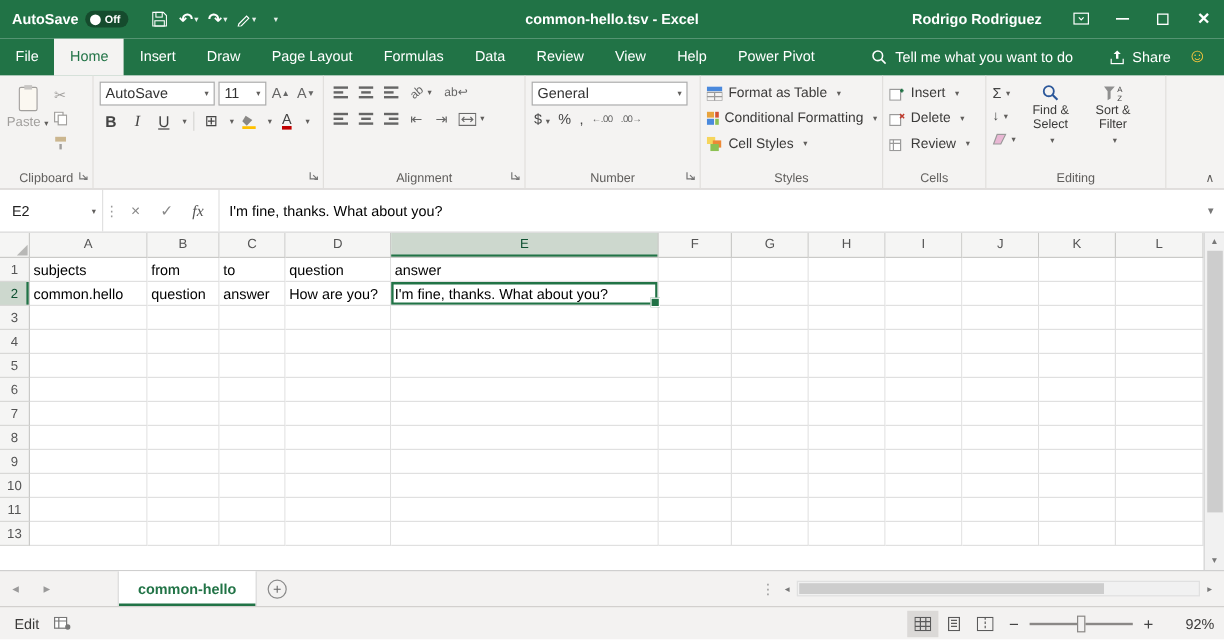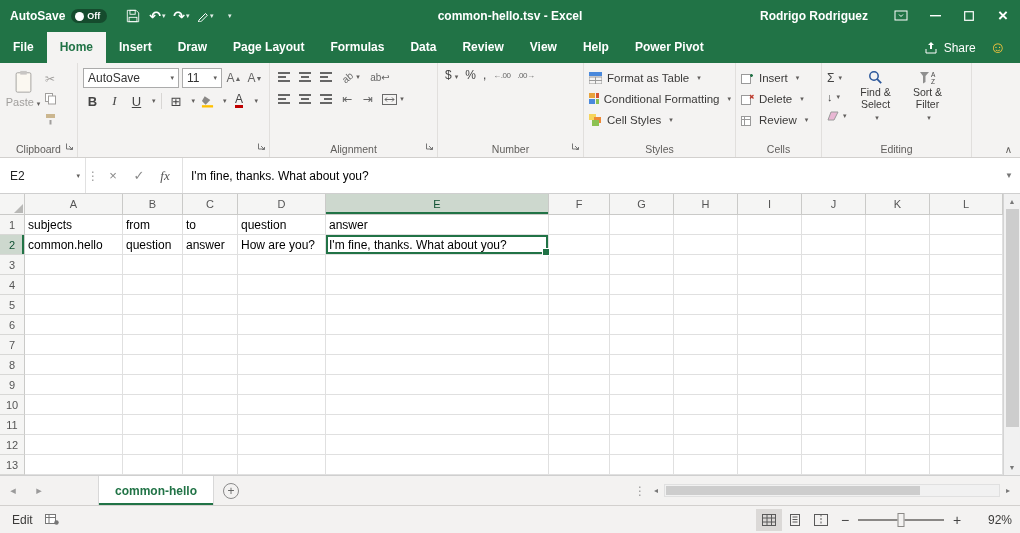--- a/index.html
+++ b/index.html
@@ -18,21 +18,21 @@
   .ddw {font-size:7px; margin-left:1px; color:#e4efe9;}
   .win-title {position:absolute; left:0; right:0; text-align:center; pointer-events:none;}
   .tb-right {margin-left:auto; display:flex; align-items:center; height:100%;}
   .user-name {margin-right:16px;}
   .tb-btn {width:34px; height:100%; display:flex; align-items:center; justify-content:center;}
   .close-btn {font-size:17px;}
 
   
   .tabrow {flex:0 0 31px; background:#217346; display:flex; align-items:stretch; color:#fff;}
   .rtabs {display:flex;}
-  .rtab {padding:0 13px; line-height:31px; font-size:12px; cursor:default; white-space:nowrap;font-weight:bold;}
+  .rtab {padding:0 13px; line-height:31px; font-size:12px; cursor:default; white-space:nowrap;}
   .rtab.active {background:#f4f3f2; color:#217346;}
   .tellme {display:flex; align-items:center; gap:7px; margin-left:34px;}
   .share {margin-left:auto; display:flex; align-items:center; gap:6px; margin-right:14px;}
   .feedback {display:flex; align-items:center; margin-right:14px; font-size:16px; color:#FFC83D;}
 
   
   .ribbon {flex:0 0 95px; background:#f4f3f2; border-bottom:1px solid #d2d0ce; display:flex; position:relative;}
   .rgroup {position:relative; border-right:1px solid #e1dfdd; padding:5px 4px 16px 5px; display:flex;}
   .glabel {position:absolute; bottom:2px; left:0; right:0; text-align:center; font-size:10.5px; color:#605e5c;}
   .launcher {position:absolute; bottom:3px; right:3px;}
@@ -193,20 +193,27 @@
         <div class="rtab">Insert</div>
         <div class="rtab">Draw</div>
         <div class="rtab">Page Layout</div>
         <div class="rtab">Formulas</div>
         <div class="rtab">Data</div>
         <div class="rtab">Review</div>
         <div class="rtab">View</div>
         <div class="rtab">Help</div>
         <div class="rtab">Power Pivot</div>
       </div>
+    <div class="tellme">
+      <svg width="13" height="13" viewBox="0 0 13 13">
+          <circle cx="5.5" cy="5.5" r="4" fill="none" stroke="#fff" stroke-width="1.3"></circle>
+          <path d="M8.5 8.5l3.5 3.5" stroke="#fff" stroke-width="1.3"></path>
+        </svg>
+      <span>Tell me what you want to do</span>
+    </div>
     <div class="share">
       <svg width="14" height="13" viewBox="0 0 14 13">
           <path d="M7 1l3 3H8v4H6V4H4z" fill="#fff"></path>
           <path d="M2 8v4h10V8" fill="none" stroke="#fff"></path>
         </svg>
       <span>Share</span>
     </div>
     <div class="feedback">
         <span>☺</span>
       </div>
@@ -334,20 +341,26 @@
       </div>
       <div class="glabel"><span>Alignment</span></div>
       <span class="launcher"><svg width="9" height="9" viewBox="0 0 9 9">
             <path d="M1.5 1.5v5.5h5.5" fill="none" stroke="#767676"></path>
             <path d="M4 4l3.5 3.5M7.5 5v2.5H5" fill="none" stroke="#767676"></path>
           </svg></span>
     </div>
 
     <div class="rgroup" style="width:146px">
       <div class="fg">
+        <div class="frow">
+          <span class="combo" style="width:130px">
+              <span>General</span>
+              <span class="dd">▾</span>
+            </span>
+        </div>
         <div class="frow" style="gap:7px; padding-left:2px;">
           <span class="numsym"><span>$</span><span class="dd">▾</span></span>
           <span class="numsym">%</span>
           <span class="numsym">,</span>
           <span class="decsm">←.00</span>
           <span class="decsm">.00→</span>
         </div>
       </div>
       <div class="glabel"><span>Number</span></div>
       <span class="launcher"><svg width="9" height="9" viewBox="0 0 9 9">
@@ -660,35 +673,20 @@
             <div class="g-cell" style="width: 223px;"></div>
             <div class="g-cell" style="width: 61px;"></div>
             <div class="g-cell" style="width: 64px;"></div>
             <div class="g-cell" style="width: 64px;"></div>
             <div class="g-cell" style="width: 64px;"></div>
             <div class="g-cell" style="width: 64px;"></div>
             <div class="g-cell" style="width: 64px;"></div>
             <div class="g-cell" style="width: 73px;"></div>
           </div>
           <div class="g-row">
-            <div class="row-hdr">12</div>
-            <div class="g-cell" style="width: 98px;"></div>
-            <div class="g-cell" style="width: 60px;"></div>
-            <div class="g-cell" style="width: 55px;"></div>
-            <div class="g-cell" style="width: 88px;"></div>
-            <div class="g-cell" style="width: 223px;"></div>
-            <div class="g-cell" style="width: 61px;"></div>
-            <div class="g-cell" style="width: 64px;"></div>
-            <div class="g-cell" style="width: 64px;"></div>
-            <div class="g-cell" style="width: 64px;"></div>
-            <div class="g-cell" style="width: 64px;"></div>
-            <div class="g-cell" style="width: 64px;"></div>
-            <div class="g-cell" style="width: 73px;"></div>
-          </div>
-          <div class="g-row">
             <div class="row-hdr">13</div>
             <div class="g-cell" style="width: 98px;"></div>
             <div class="g-cell" style="width: 60px;"></div>
             <div class="g-cell" style="width: 55px;"></div>
             <div class="g-cell" style="width: 88px;"></div>
             <div class="g-cell" style="width: 223px;"></div>
             <div class="g-cell" style="width: 61px;"></div>
             <div class="g-cell" style="width: 64px;"></div>
             <div class="g-cell" style="width: 64px;"></div>
             <div class="g-cell" style="width: 64px;"></div>

